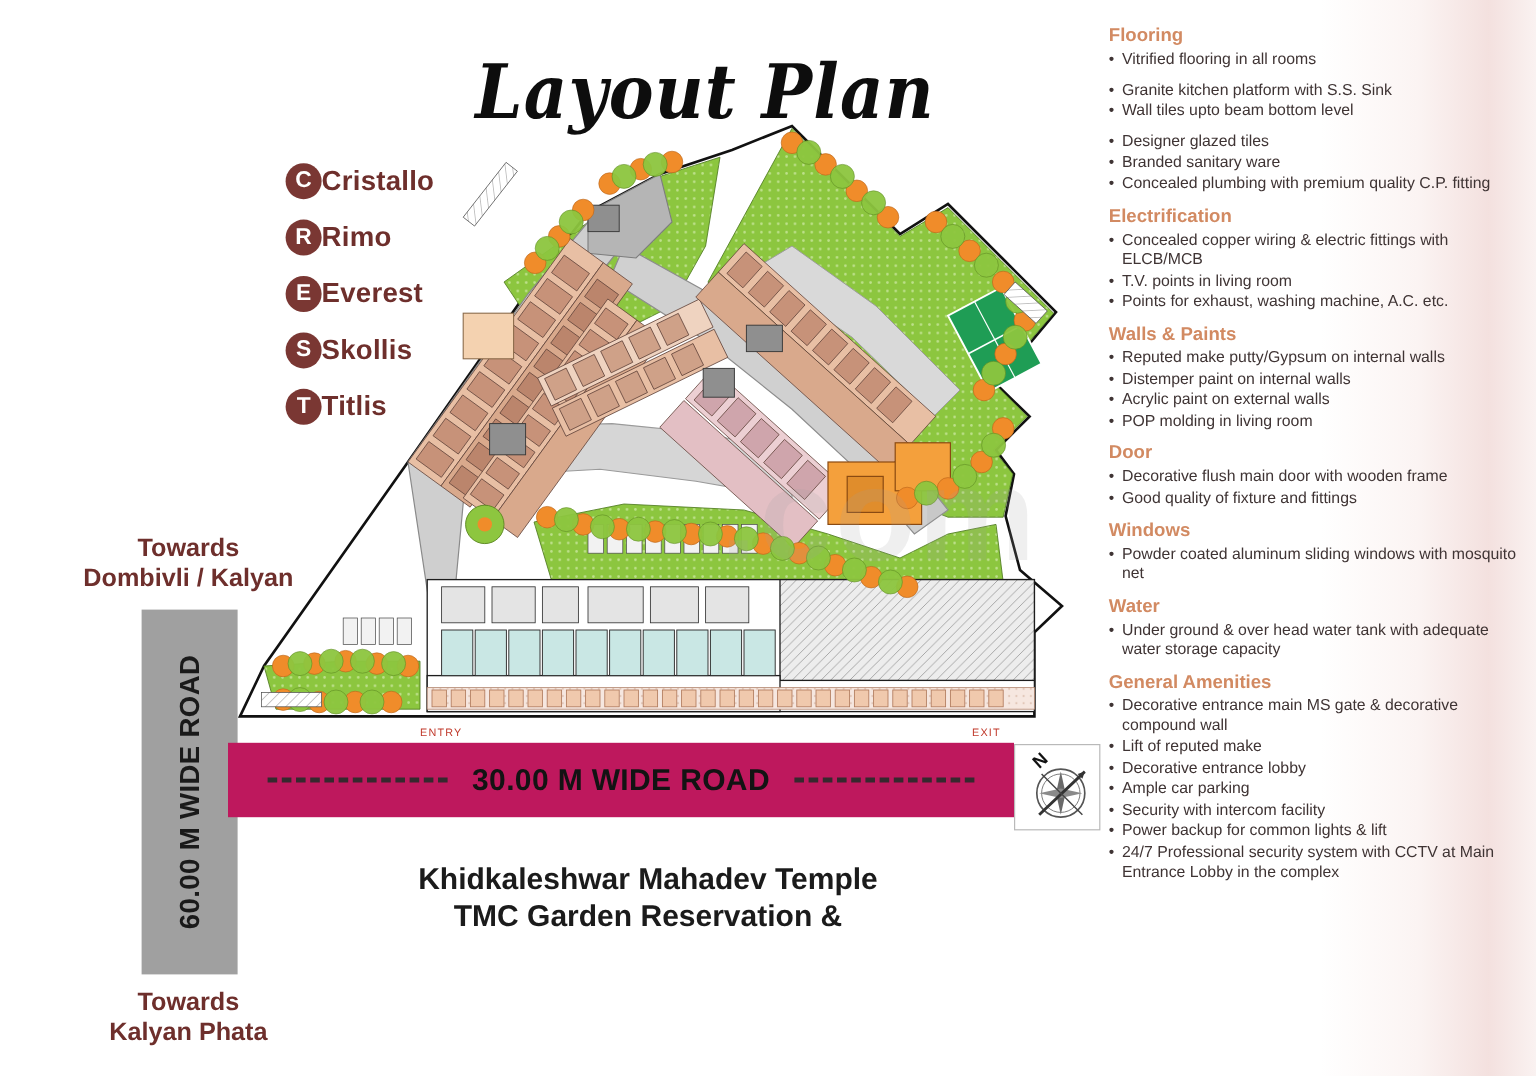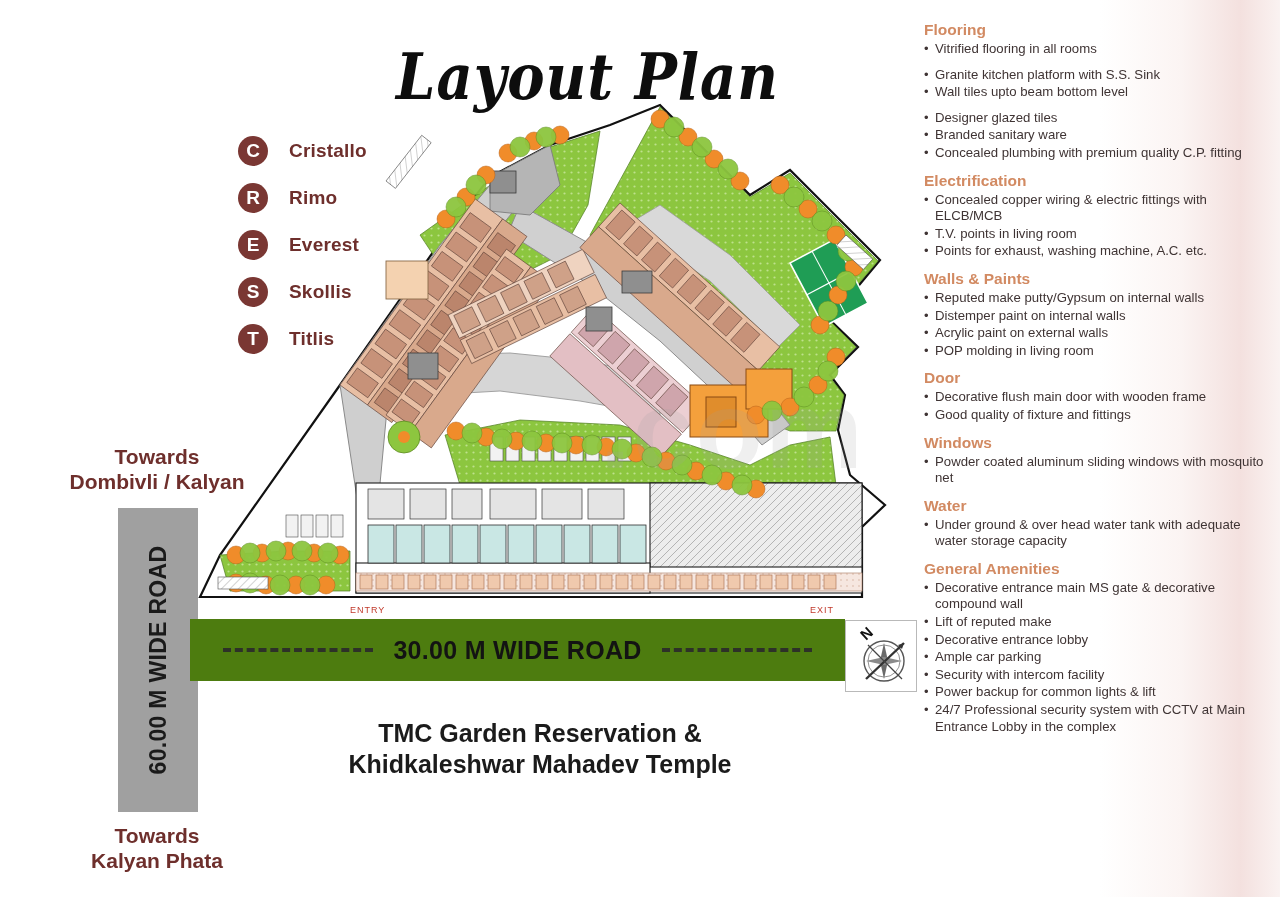--- a/index.html
+++ b/index.html
@@ -32,38 +32,38 @@
   .legend-row{display:flex;align-items:center;height:47px;}
   .legend-badge{
     width:30px;height:30px;border-radius:50%;
     background:#7a3733;color:#ffffff;
     font-size:19px;font-weight:700;
     display:flex;align-items:center;justify-content:center;
     font-family:"Liberation Sans", sans-serif;
     flex:0 0 auto;
   }
   .legend-label{
-    margin-left:21px;font-size:19px;font-weight:700;color:#6e2f2c;
+    font-size:23px;font-weight:700;color:#6e2f2c;
     letter-spacing:.2px;
   }
 
   
   .road-vertical{
     position:absolute;left:118px;top:508px;width:80px;height:304px;
     background:#a0a0a0;z-index:3;
   }
   .road-vertical .rv-label{
     position:absolute;left:50%;top:50%;
     transform:translate(-50%,-50%) rotate(-90deg);
     font-size:23px;font-weight:700;color:#1a1a1a;white-space:nowrap;
     letter-spacing:.3px;
   }
   .road-horizontal{
     position:absolute;left:190px;top:619px;width:655px;height:62px;
-    background:#4d7c0f;z-index:3;
+    background:#be185d;z-index:3;
     display:flex;align-items:center;justify-content:center;
   }
   .rh-inner{display:flex;align-items:center;gap:20px;}
   .dash-line{
     width:150px;height:0;border-top:4px dashed #2b2b2b;opacity:.92;
   }
   .rh-label{
     font-size:25px;font-weight:700;color:#131313;white-space:nowrap;letter-spacing:.3px;
   }
 
@@ -506,22 +506,22 @@
       <polygon points="38,22 42,40 38,58 34,40" fill="#6a6a6a"></polygon>
       <polygon points="20,40 38,36 56,40 38,44" fill="#8a8a8a"></polygon>
       <line x1="20" y1="58" x2="58" y2="22" stroke="#333" stroke-width="2.4"></line>
       <polygon points="58,22 52,24 56,28" fill="#333"></polygon>
       <line x1="22" y1="24" x2="56" y2="58" stroke="#444" stroke-width="1.2"></line>
       <text x="20" y="20" font-family="Liberation Sans, sans-serif" font-size="15" font-weight="bold" fill="#111" transform="rotate(-42 20 20)">N</text>
     </svg>
   </div>
 
   <div class="temple-label">
+    <div>Khidkaleshwar Mahadev Temple</div>
     <div>TMC Garden Reservation &amp;</div>
-    <div>Khidkaleshwar Mahadev Temple</div>
   </div>
 
   <div class="specs">
 
     <div class="spec-group">
       <div class="spec-head">Flooring</div>
       <div class="spec-item">
         <span class="spec-bullet">•</span>
         <span class="spec-text">Vitrified flooring in all rooms</span>
       </div>

